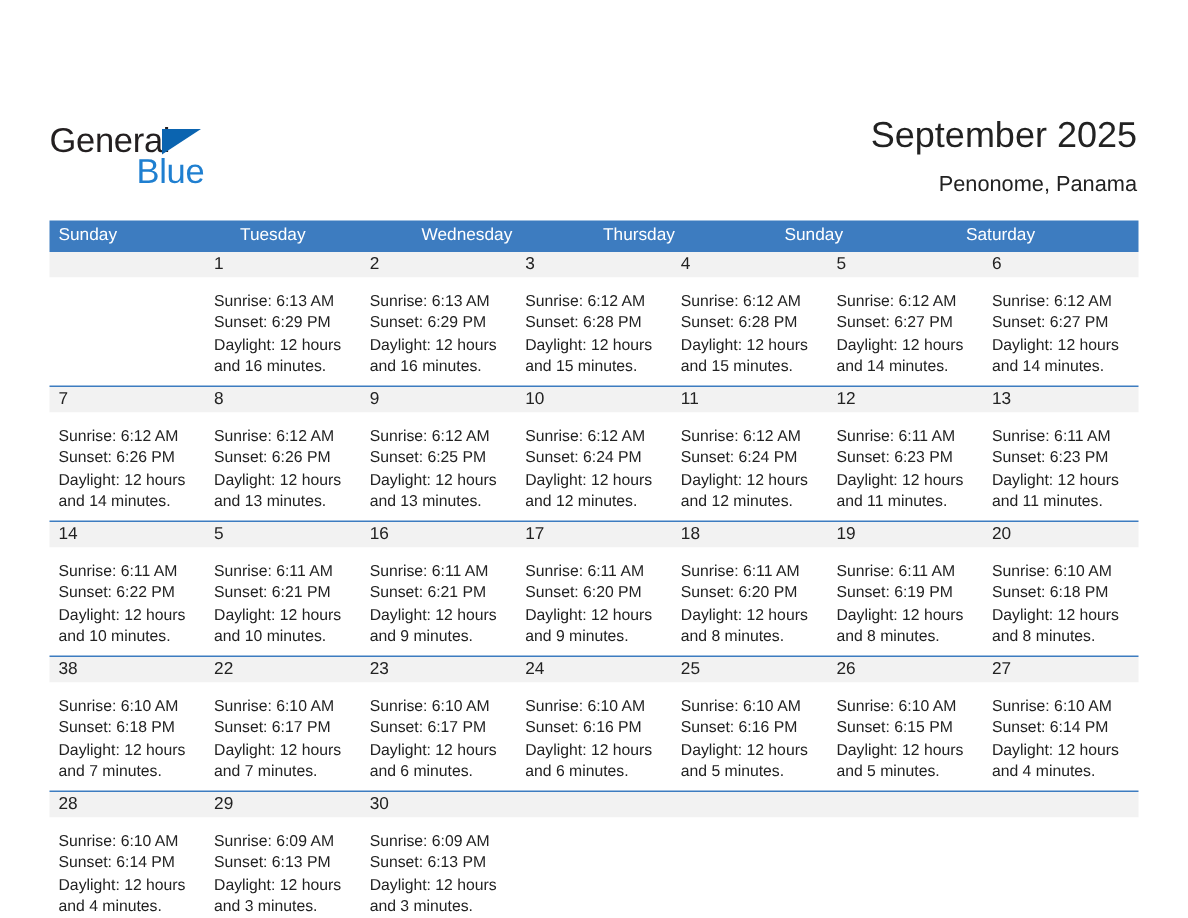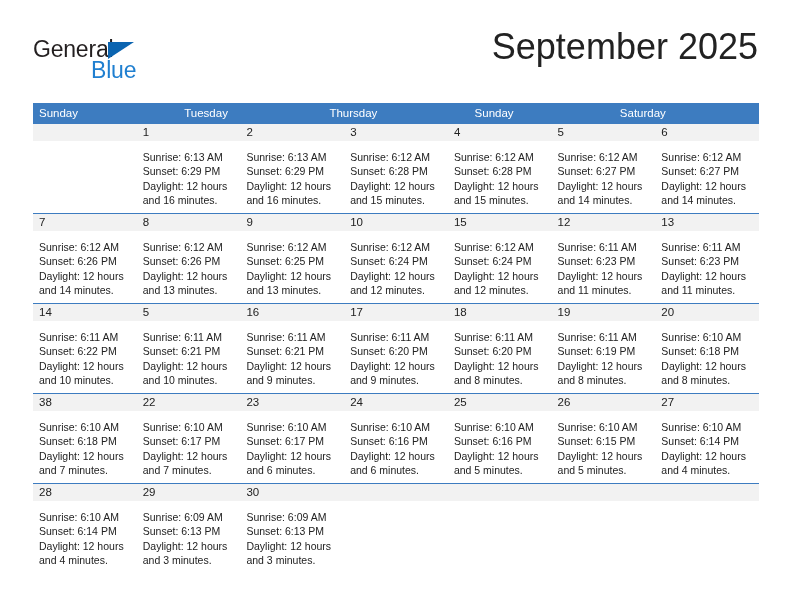--- a/index.html
+++ b/index.html
@@ -12,20 +12,21 @@
     height: 612px;
     font-family: "Liberation Sans", sans-serif;
     color: #000000;
     overflow: hidden;
   }
   .page {
     position: relative;
     width: 792px;
     height: 476px;
     box-sizing: border-box;
+    margin-top: 44px;
   }
 
   
   .top {
     position: absolute;
     left: 0;
     top: 0;
     width: 792px;
     height: 103px;
   }
@@ -65,21 +66,21 @@
     font-family: "Liberation Sans", sans-serif;
   }
 
   .title-block {
     position: absolute;
     right: 34px;
     top: 30px;
     text-align: right;
   }
   .cal-title {
-    font-size: 36px;
+    font-size: 24px;
     color: #222222;
     line-height: 34px;
     white-space: nowrap;
   }
   .cal-subtitle {
     font-size: 14.5px;
     color: #222222;
     line-height: 20px;
     margin-top: 5px;
     white-space: nowrap;
@@ -163,28 +164,30 @@
   <div class="top">
 
     <div class="logo">
       <span class="logo-general">General</span>
       <span class="logo-tri"></span>
       <span class="logo-blue">Blue</span>
     </div>
 
     <div class="title-block">
       <div class="cal-title">September 2025</div>
+      <div class="cal-subtitle">Penonome, Panama</div>
     </div>
 
   </div>
 
   <div class="calendar">
     <div class="weekdays" id="weekday-row">
         <div class="weekday">Sunday</div>
         <div class="weekday">Tuesday</div>
+        <div class="weekday">Wednesday</div>
         <div class="weekday">Thursday</div>
         <div class="weekday">Sunday</div>
         <div class="weekday">Saturday</div>
       </div>
     <div id="weeks-container">
         <div class="week">
           <div class="week-numbers">
             <div class="num-cell empty"></div>
             <div class="num-cell">1</div>
             <div class="num-cell">2</div>
@@ -232,21 +235,21 @@
               <div class="line">and 14 minutes.</div>
             </div>
           </div>
         </div>
         <div class="week">
           <div class="week-numbers">
             <div class="num-cell">7</div>
             <div class="num-cell">8</div>
             <div class="num-cell">9</div>
             <div class="num-cell">10</div>
-            <div class="num-cell">15</div>
+            <div class="num-cell">11</div>
             <div class="num-cell">12</div>
             <div class="num-cell">13</div>
           </div>
           <div class="week-body">
             <div class="body-cell">
               <div class="line">Sunrise: 6:12 AM</div>
               <div class="line">Sunset: 6:26 PM</div>
               <div class="line">Daylight: 12 hours</div>
               <div class="line">and 14 minutes.</div>
             </div>

